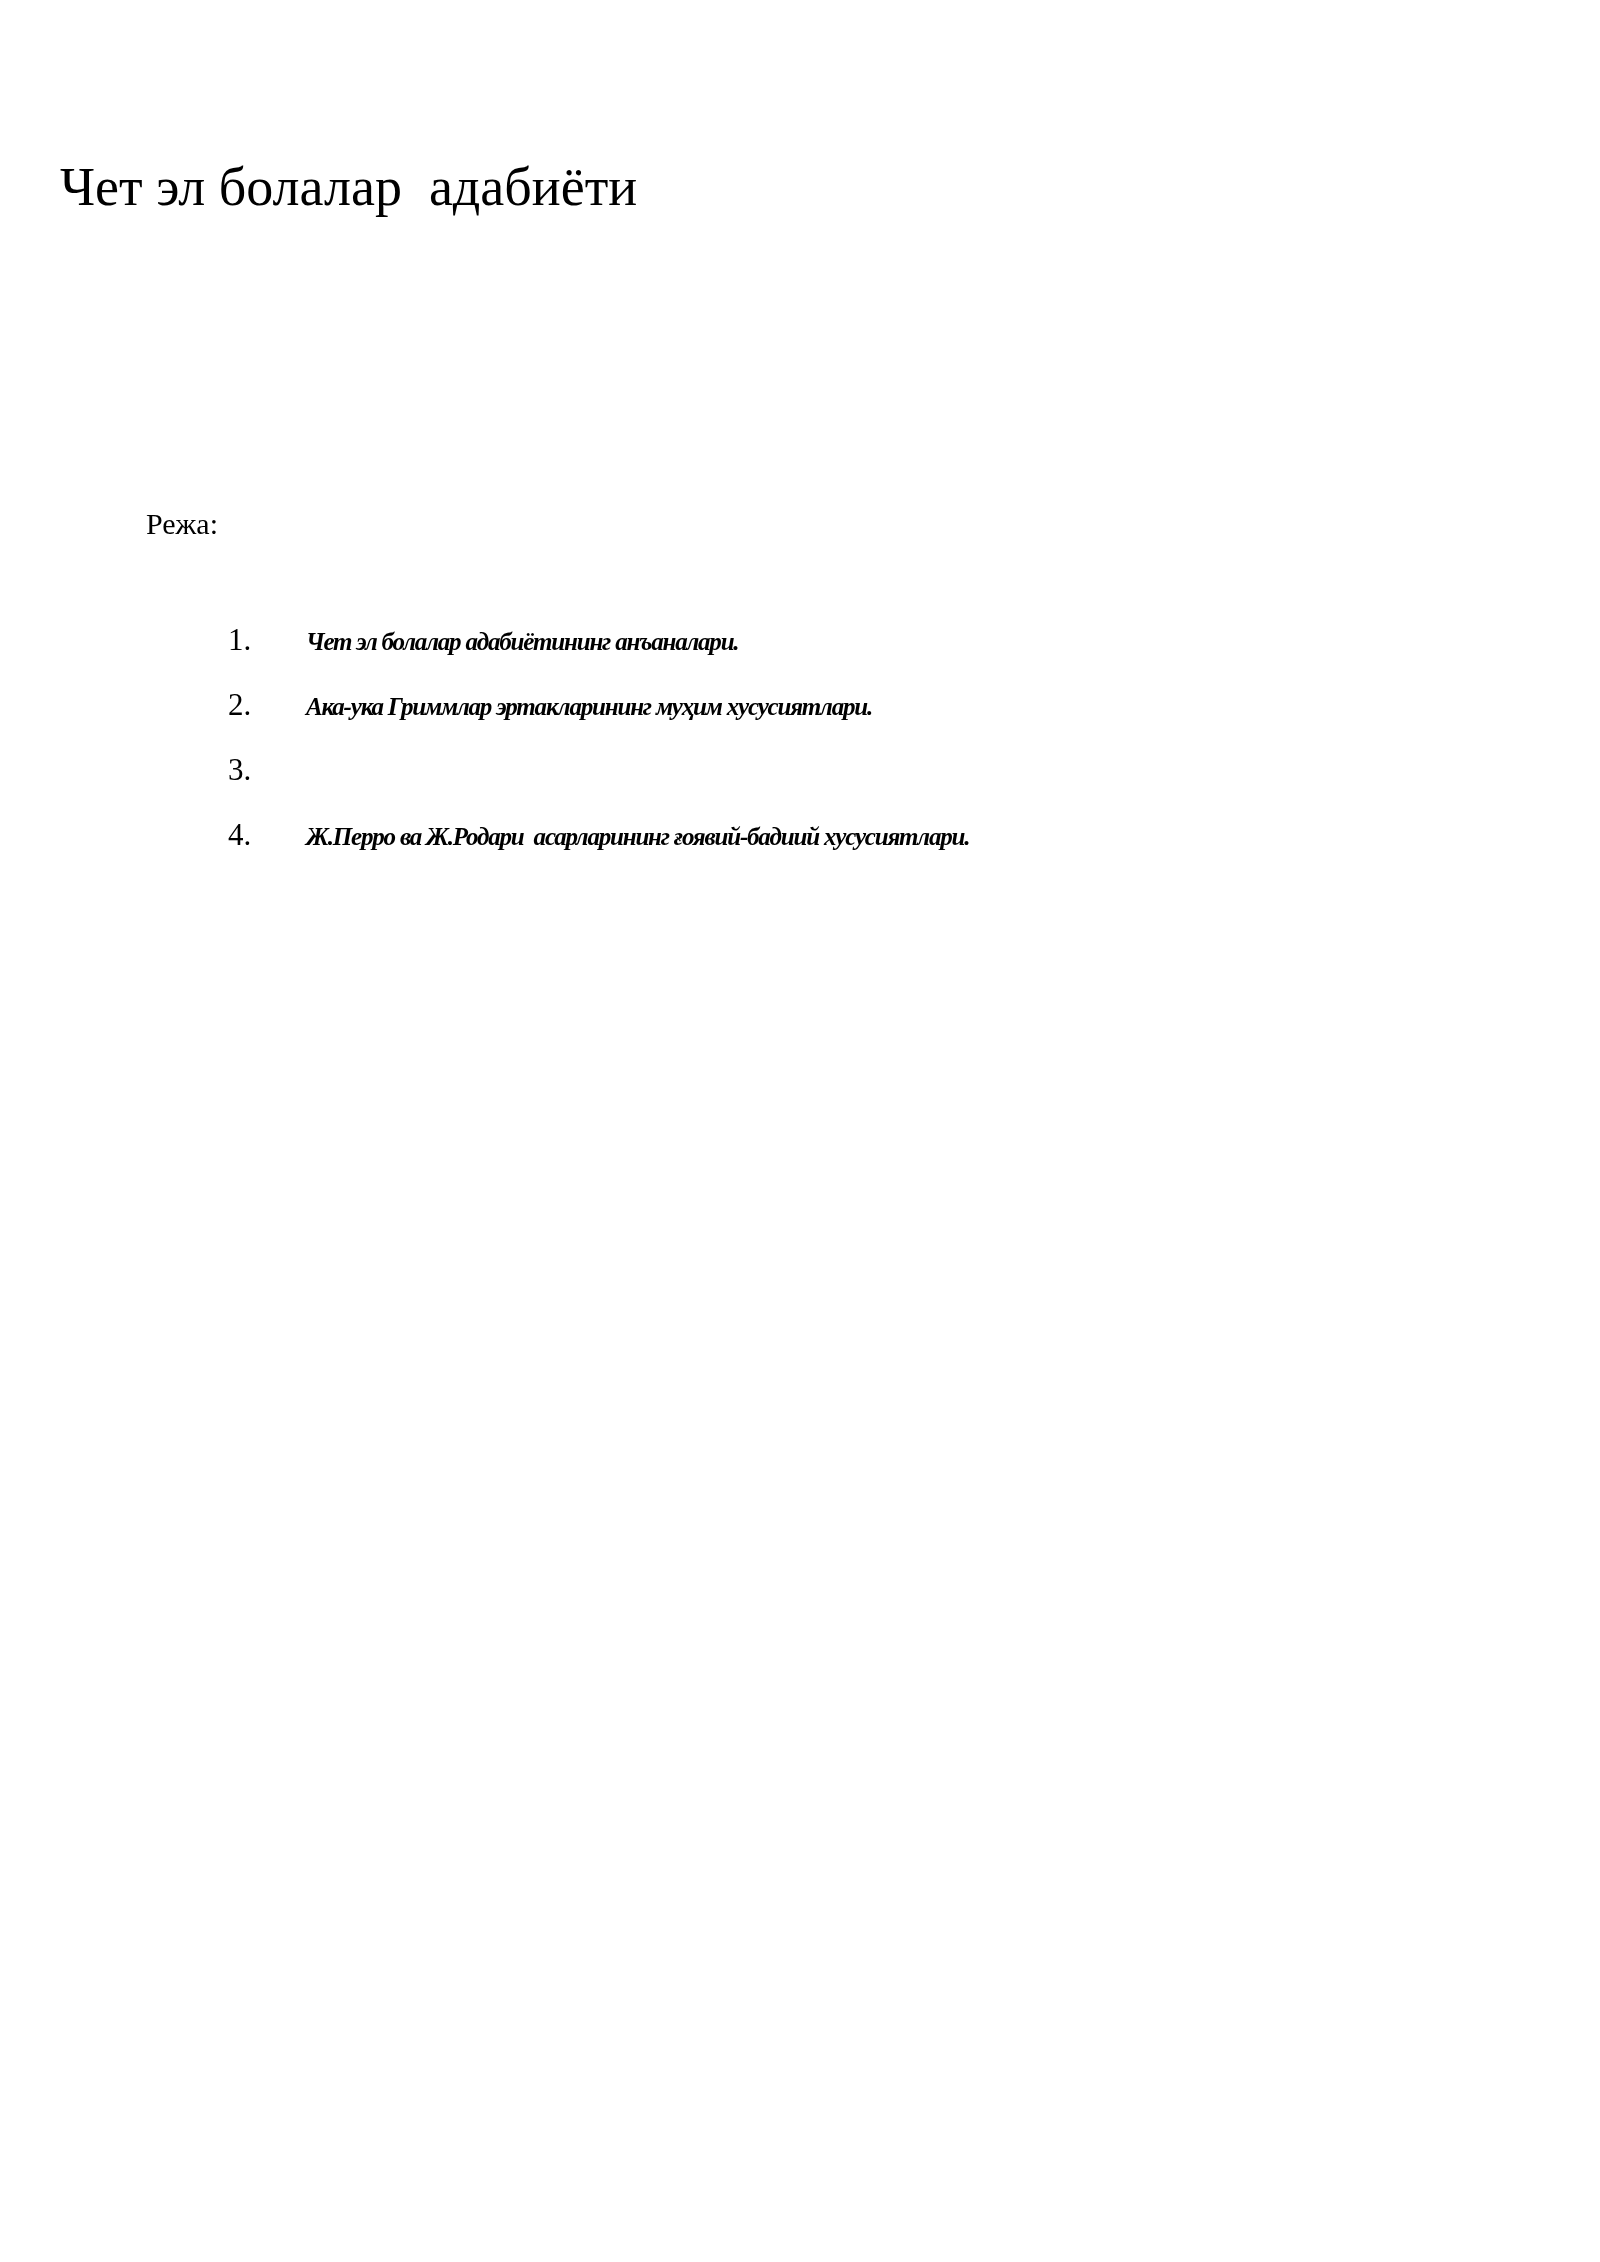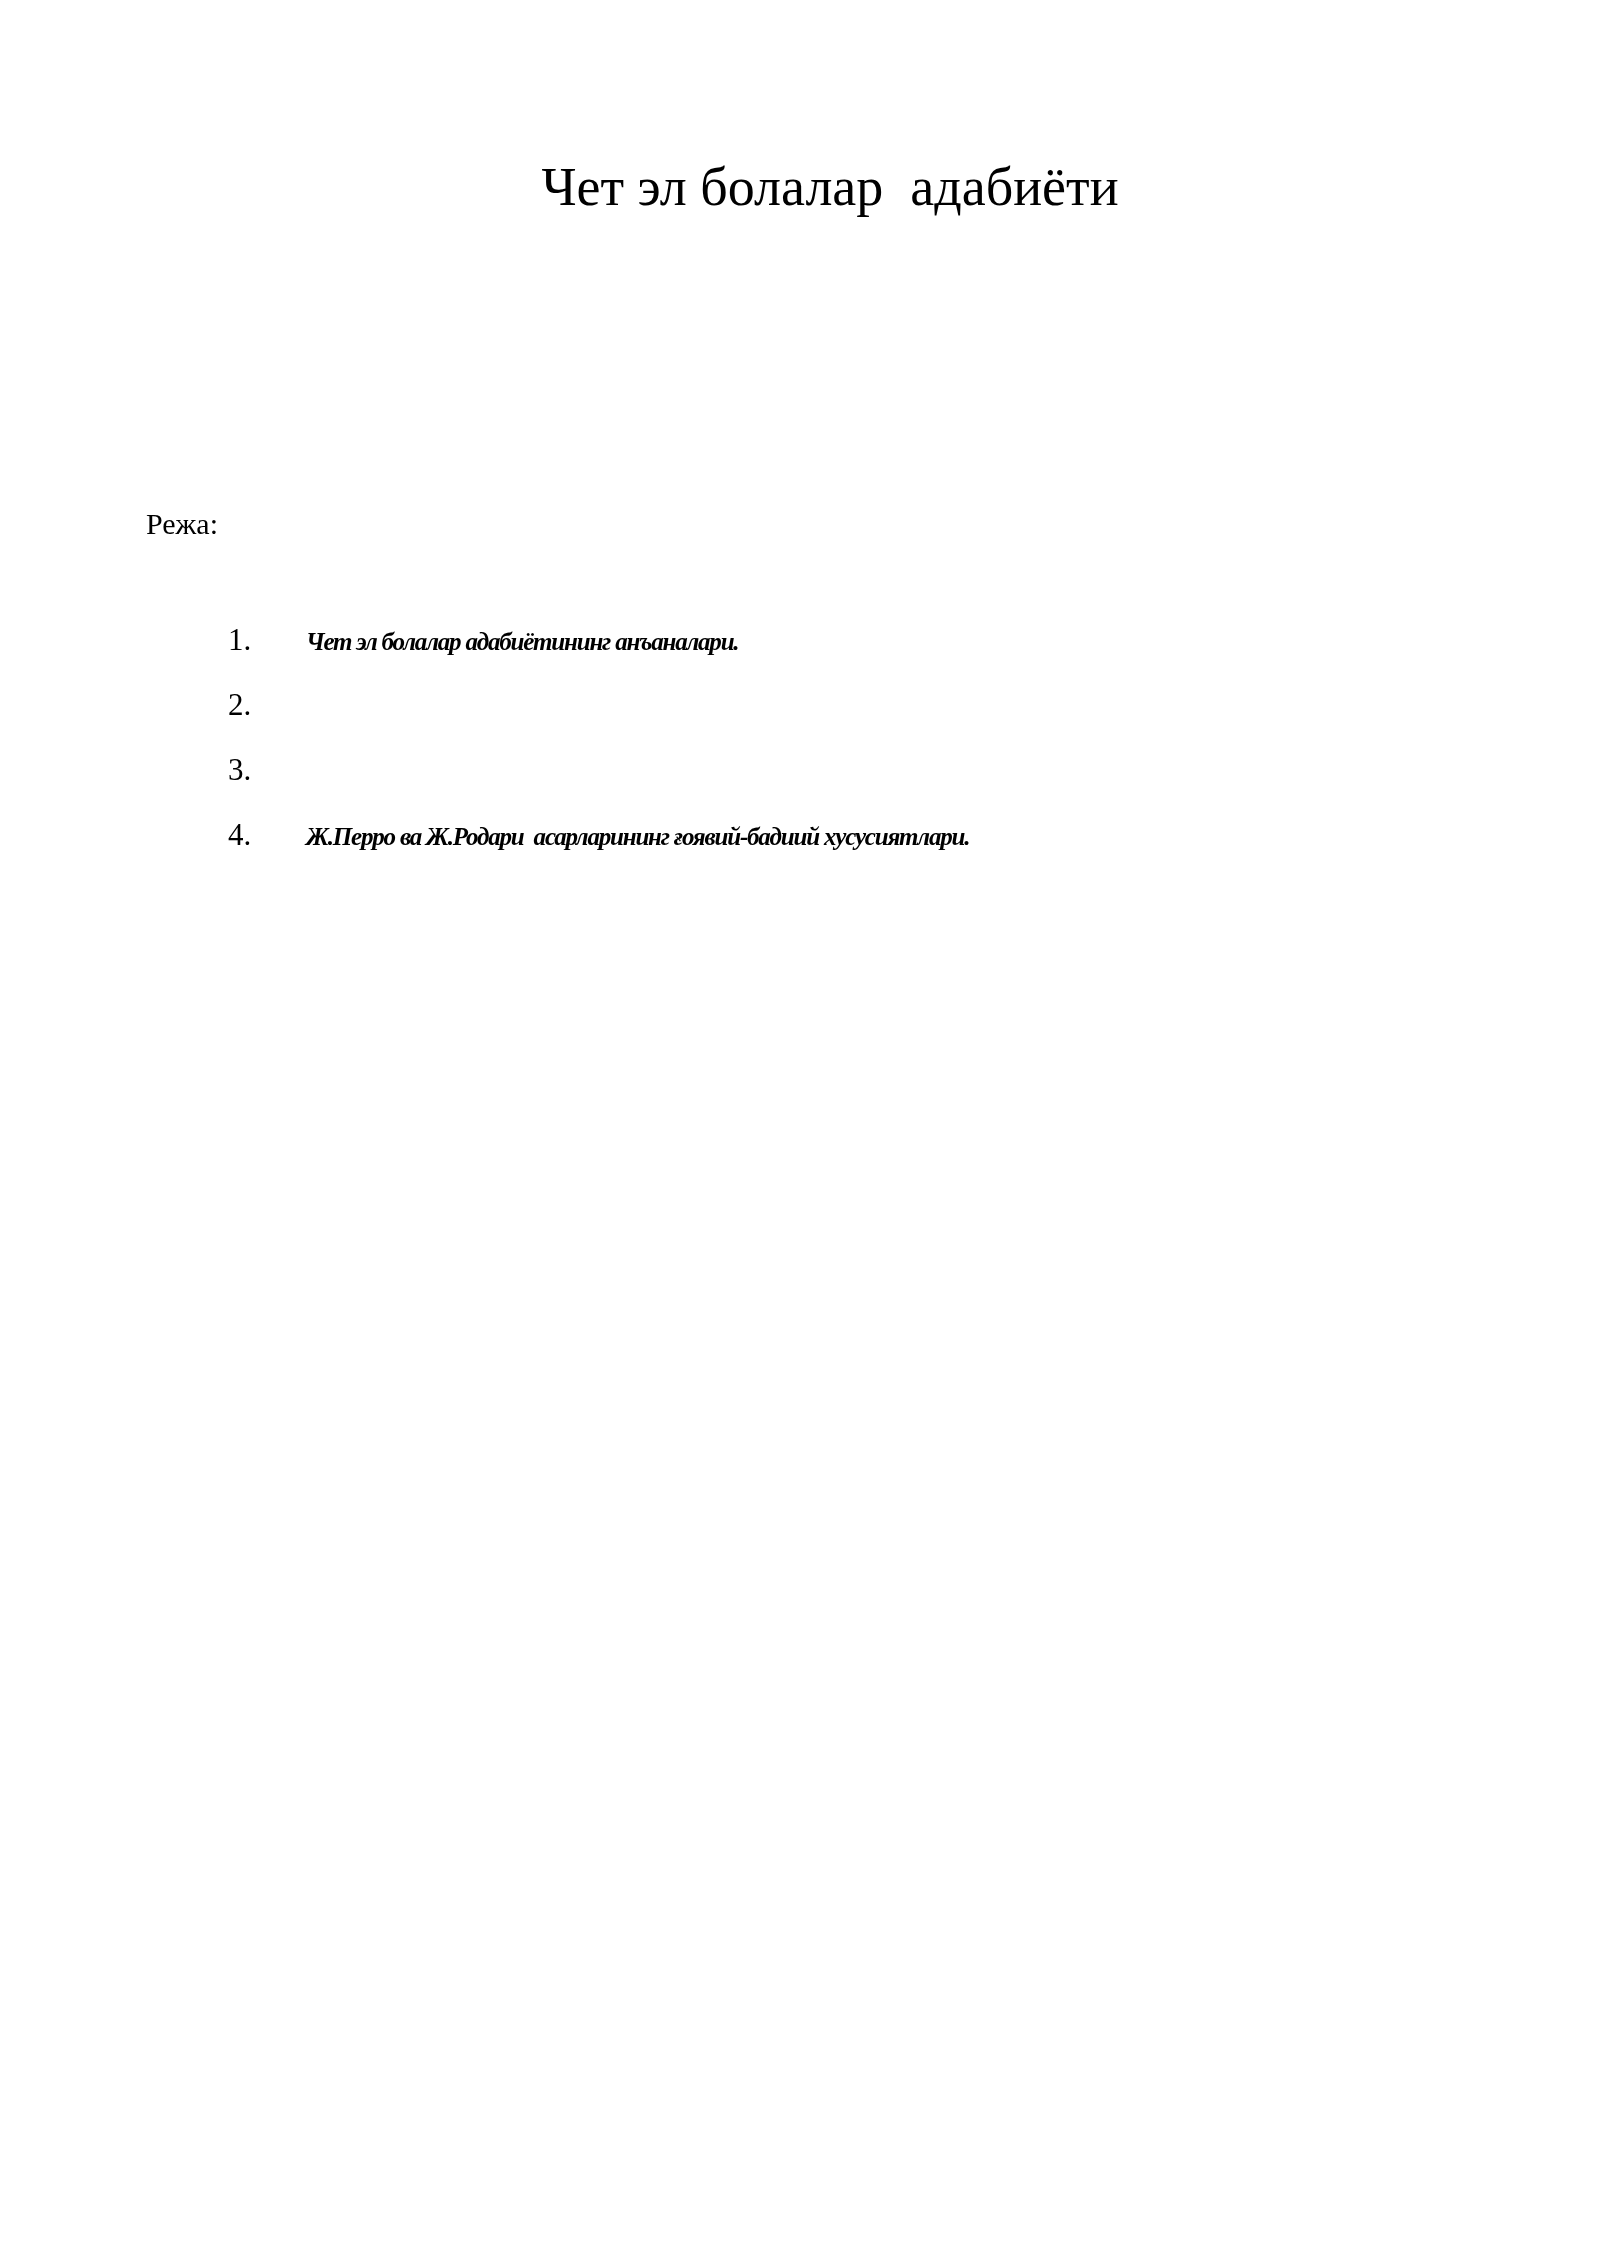--- a/index.html
+++ b/index.html
@@ -21,21 +21,21 @@
       width: 1600px; height: 2262px;
       background: #ffffff;
     }
     .doc-title {
       position: absolute;
       top: 152px;
       left: 0;
       width: 1600px;
       padding-left: 60px;
       box-sizing: border-box;
-      text-align: center;
+      text-align: left;
       font-size: 54px;
       font-weight: normal;
       line-height: 70px;
       letter-spacing: 0px;
       white-space: pre;
       margin: 0;
     }
     .plan-heading {
       position: absolute;
       top: 480px;
@@ -84,20 +84,21 @@
 
   <h2 class="plan-heading">Режа:</h2>
 
   <ol class="plan-list">
     <li class="plan-item">
       <span class="plan-num">1.</span>
       <span class="plan-text">Чет эл болалар адабиётининг анъаналари.</span>
     </li>
     <li class="plan-item">
       <span class="plan-num">2.</span>
+      <span class="plan-text">Ака-ука Гриммлар эртакларининг муҳим хусусиятлари.</span>
     </li>
     <li class="plan-item">
       <span class="plan-num">3.</span>
     </li>
     <li class="plan-item">
       <span class="plan-num">4.</span>
       <span class="plan-text">Ж.Перро ва Ж.Родари  асарларининг ғоявий-бадиий хусусиятлари.</span>
     </li>
   </ol>
 </div>

